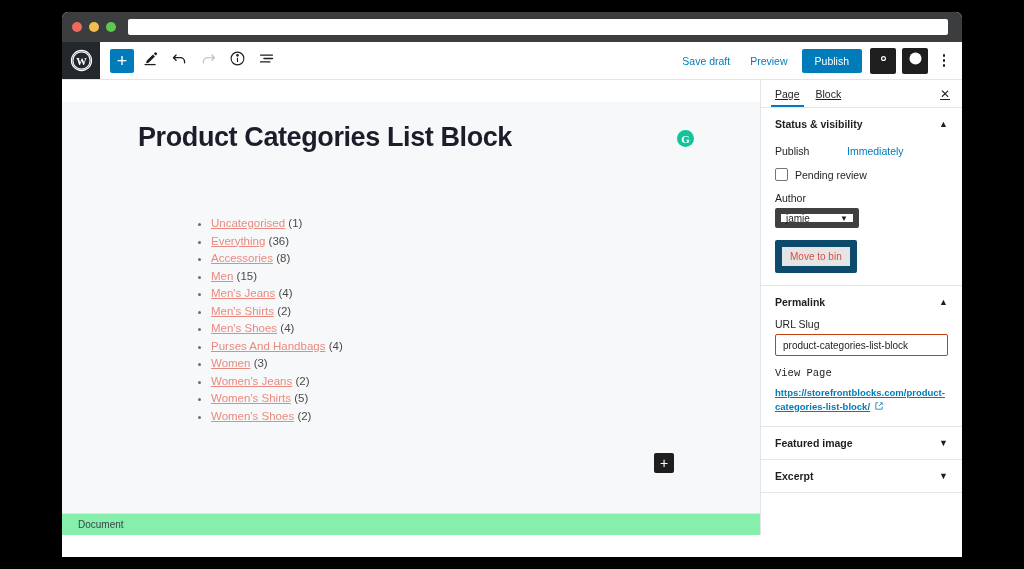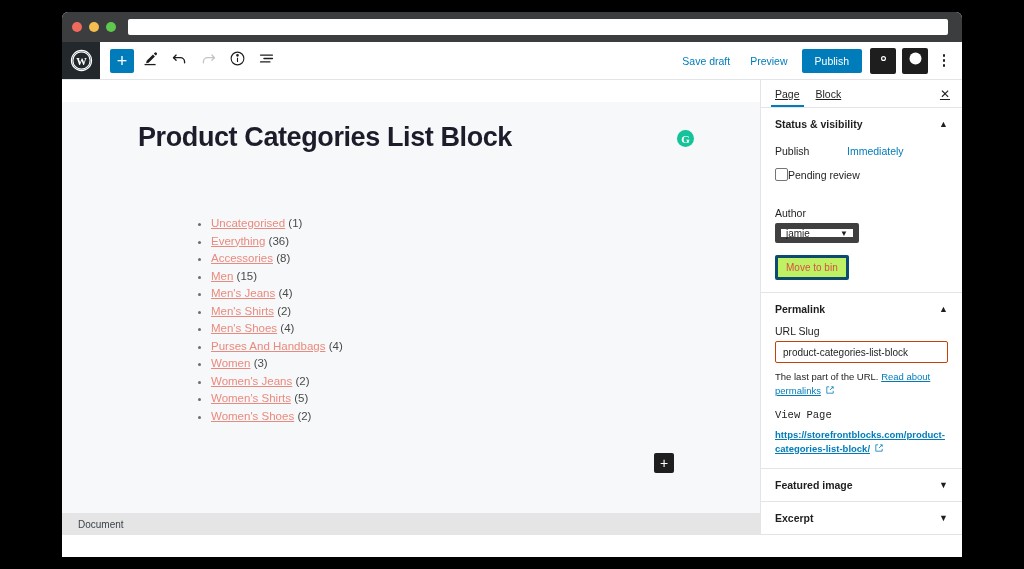--- a/index.html
+++ b/index.html
@@ -93,21 +93,21 @@
   }
   .cat-list li .count { color: #4a4a4a; }
   .add-block-btn {
     position: absolute; right: 86px; top: 351px;
     width: 20px; height: 20px; background: #1e1e1e; color: #fff; border-radius: 2px;
     display: flex; align-items: center; justify-content: center; font-size: 14px;
     font-weight: 300; line-height: 1;
   }
   .doc-footer {
     position: absolute; left: 0; right: 0; bottom: 0; height: 22px;
-    border-top: 1px solid #e2e4e7; background: #e5e5e5;
+    border-top: 1px solid #e2e4e7; background: #86efac;
     display: flex; align-items: center; padding-left: 16px;
     font-size: 10px; color: #3c434a;
   }
 
   
   .sidebar {
     width: 202px; flex: 0 0 202px; background: #fff;
     border-left: 1px solid #e2e4e7; font-size: 10.5px; color: #1e1e1e;
     overflow: hidden; position: relative;
   }
@@ -127,31 +127,31 @@
   .panel { border-bottom: 1px solid #e2e4e7; padding: 0 14px; }
   .panel-head {
     height: 32px; display: flex; align-items: center;
     font-weight: bold; font-size: 10.5px; color: #1e1e1e;
   }
   .panel-head .chev { margin-left: auto; color: #1e1e1e; font-size: 9px; }
   .panel-body { padding-bottom: 12px; }
   .row { display: flex; align-items: center; height: 22px; margin-bottom: 6px; }
   .row .lbl { width: 72px; color: #1e1e1e; }
   .row .val { color: #007cba; }
-  .checkrow { display: flex; align-items: center; margin: 6px 0 26px; }
+  .checkrow { display: flex; align-items: center; gap: 7px; margin: 6px 0 11px; }
   .cbox { width: 13px; height: 13px; border: 1px solid #757575; border-radius: 2px; background: #fff; }
   .field-label { display: block; margin-bottom: 4px; color: #1e1e1e; }
   .select {
     width: 84px; height: 20px; border: 6px solid #404040; border-radius: 2px;
     display: flex; align-items: center; padding: 0 5px; font-size: 10px; color: #1e1e1e;
   }
   .select .cv { margin-left: auto; font-size: 8px; color: #1e1e1e; }
   .danger-btn {
-    display: inline-block; margin-top: 12px; border: 3px solid #0c4a6e; color: #d94f45;
-    border-radius: 2px; padding: 4px 8px; font-size: 10px; background: #bef264;
+    display: inline-block; margin-top: 12px; border: 7px solid #0c4a6e; color: #d94f45;
+    border-radius: 2px; padding: 4px 8px; font-size: 10px; background: #e5e5e5;
   }
   .textinput {
     width: 100%; height: 22px; border: 1px solid #c2410c; border-radius: 2px;
     display: flex; align-items: center; padding: 0 7px; font-size: 10px; color: #1e1e1e;
     margin-bottom: 7px;
   }
   .helper { font-size: 9.5px; line-height: 14px; color: #1e1e1e; }
   .helper a { color: #007cba; }
   .sub-label { margin: 11px 0 7px; font-size: 10.5px; color: #1e1e1e; font-family: Liberation Mono, monospace; }
   .permalink-link {
@@ -364,31 +364,20 @@
         <div class="panel">
           <div class="panel-head">
             <span>Permalink</span>
             <span class="chev">▲</span>
           </div>
           <div class="panel-body">
             <span class="field-label">URL Slug</span>
             <div class="textinput">
               <span>product-categories-list-block</span>
             </div>
-            <div class="helper">
-              <span>The last part of the URL.</span>
-              <a href="#">Read about permalinks</a>
-              <span class="ext">
-                <svg viewBox="0 0 10 10" fill="none" stroke="#007cba" stroke-width="1">
-                    <path d="M4 1H1v8h8V6"></path>
-                    <path d="M6.5 1H9v2.5"></path>
-                    <line x1="9" y1="1" x2="5" y2="5"></line>
-                  </svg>
-              </span>
-            </div>
             <div class="sub-label">View Page</div>
             <a class="permalink-link" href="#">https://storefrontblocks.com/product-categories-list-block/</a>
             <span class="ext">
               <svg viewBox="0 0 10 10" fill="none" stroke="#007cba" stroke-width="1">
                   <path d="M4 1H1v8h8V6"></path>
                   <path d="M6.5 1H9v2.5"></path>
                   <line x1="9" y1="1" x2="5" y2="5"></line>
                 </svg>
             </span>
           </div>

